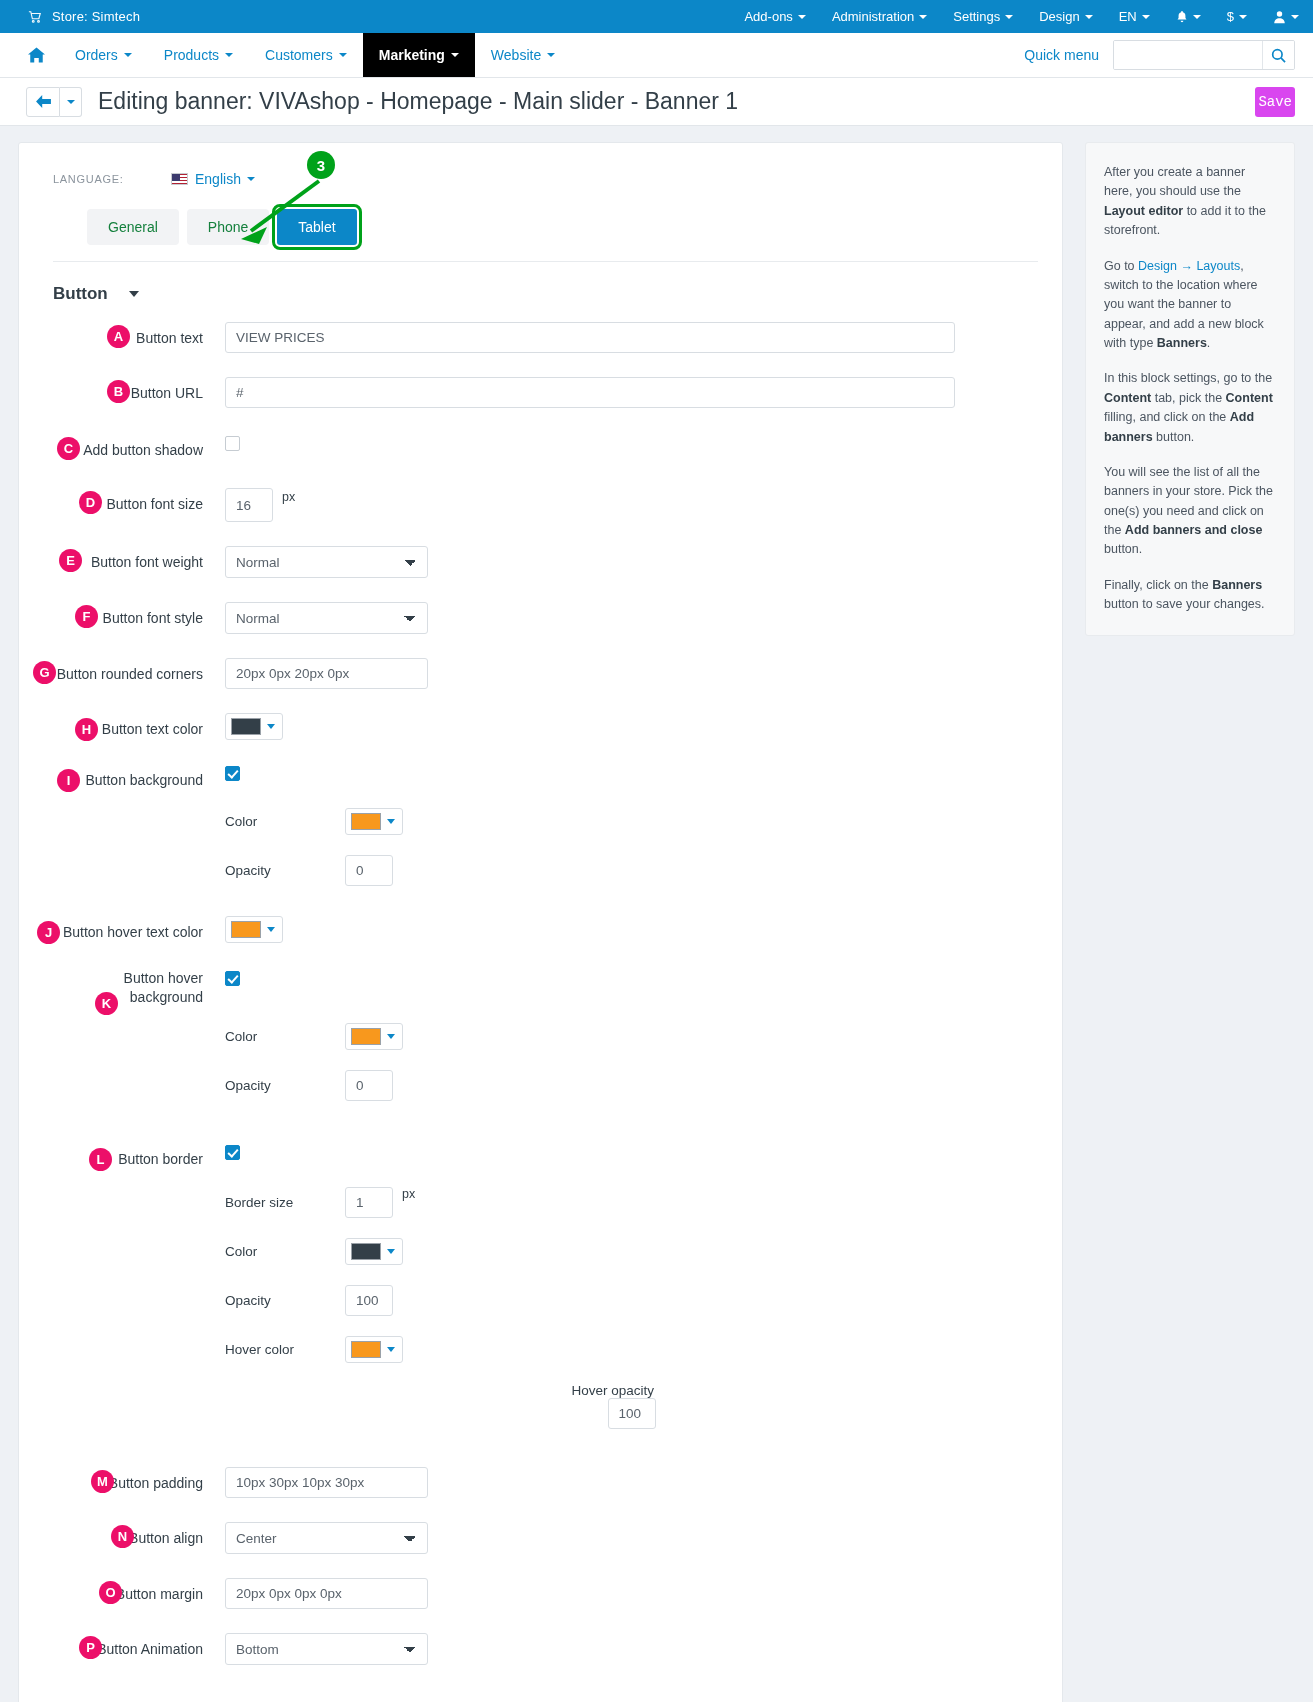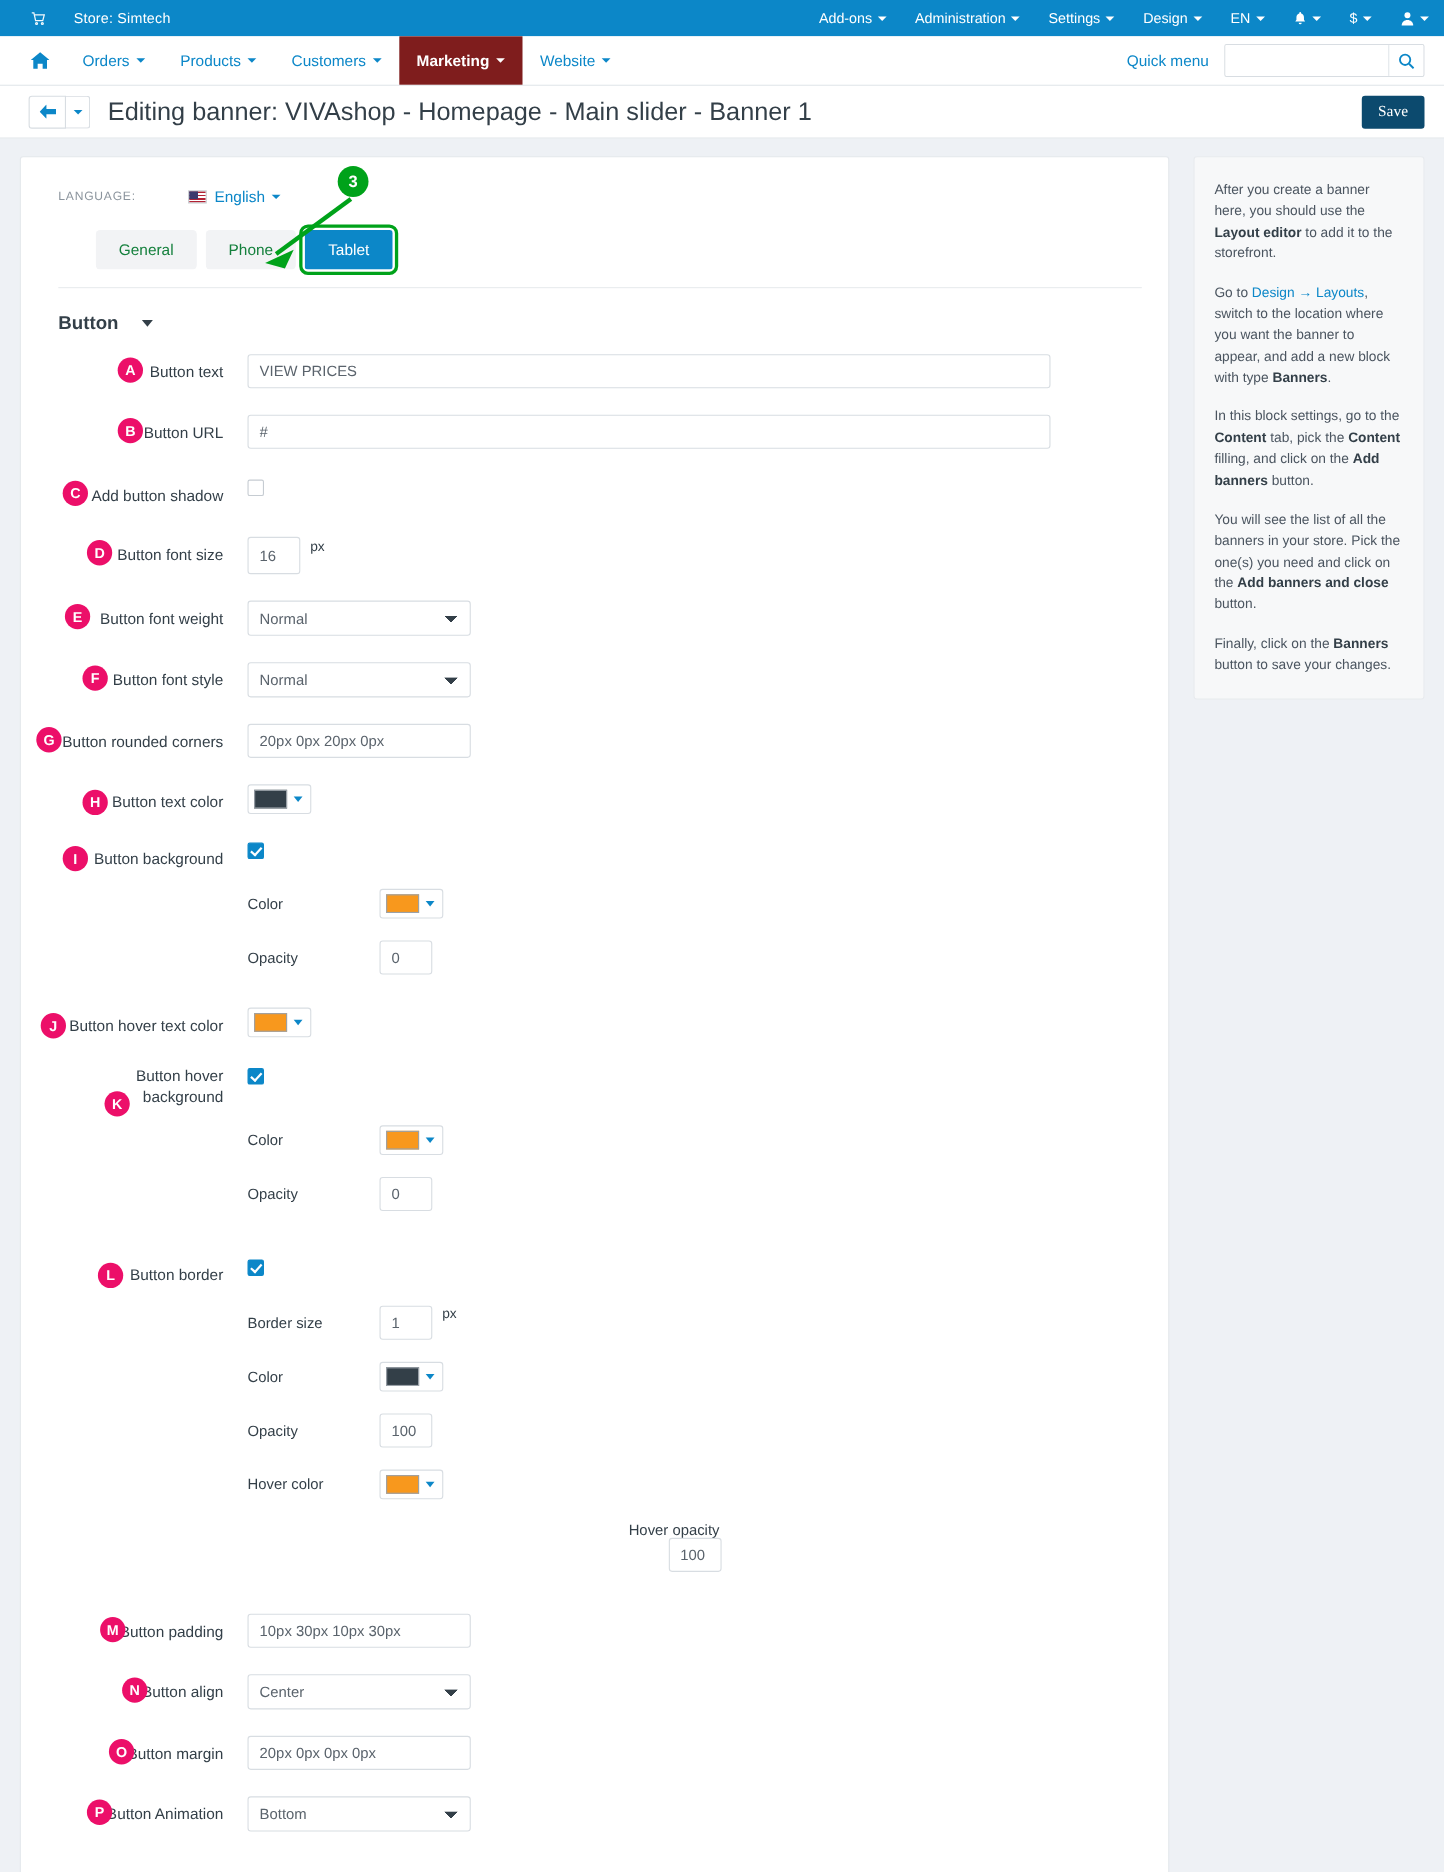--- a/index.html
+++ b/index.html
@@ -15,41 +15,41 @@
   }
 
   
   .topbar {
     height: 33px; background: #0c87c8;
     display: flex; align-items: center;
     padding: 0 14px 0 28px;
     color: #fff; font-size: 13px;
     position: relative;
   }
-  .topbar-left { display:flex; align-items:center; gap:25px; }
+  .topbar-left { display:flex; align-items:center; gap:10px; }
   .cart-icon { width:14px; height:14px; display:inline-block; opacity:.95; }
   .store-label { color:#ffffff; font-size:13px; letter-spacing:.2px; }
   .topbar-right { margin-left:auto; display:flex; align-items:center; gap:26px; }
   .topbar-item { color:#fff; font-size:13px; display:flex; align-items:center; gap:5px; cursor:pointer; white-space:nowrap; }
   .caret { width:0;height:0;border-left:4px solid transparent;border-right:4px solid transparent;border-top:4px solid currentColor; display:inline-block; }
 
   
   .mainnav {
     height:45px; background:#fff;
     display:flex; align-items:stretch;
     padding-left: 28px;
     border-bottom:1px solid #e2e6ea;
     position:relative;
   }
   .nav-home { display:flex; align-items:center; padding:0 14px 0 0; color:#0c87c8; }
   .nav-item {
     display:flex; align-items:center; gap:6px;
     padding:0 16px; color:#0c87c8; font-size:14px; cursor:pointer;
   }
-  .nav-item.active { background:#7f1d1d; color:#fff; font-weight:bold; }
+  .nav-item.active { background:#000000; color:#fff; font-weight:bold; }
   .nav-right { margin-left:auto; display:flex; align-items:center; gap:14px; padding-right:18px; }
   .quick-menu { color:#0c87c8; font-size:14px; cursor:pointer; }
   .search-wrap { display:flex; height:30px; border:1px solid #d8dde2; border-radius:2px; overflow:hidden; background:#fff; }
   .search-input { width:148px; border:0; outline:none; padding:0 8px; font-size:13px; font-family:"Liberation Sans",sans-serif; }
   .search-btn { width:32px; border:0; border-left:1px solid #e2e6ea; background:#fff; color:#0c87c8; cursor:pointer; display:flex; align-items:center; justify-content:center; }
 
   
   .titlebar {
     height:48px; background:#fff;
     display:flex; align-items:center;
@@ -58,23 +58,23 @@
   }
   .back-group { display:flex; height:30px; margin-right:16px; }
   .back-btn, .back-drop {
     border:1px solid #d8dde2; background:#fff; color:#0c87c8;
     display:flex; align-items:center; justify-content:center; cursor:pointer;
   }
   .back-btn { width:34px; border-radius:3px 0 0 3px; font-size:15px; }
   .back-drop { width:22px; border-left:0; border-radius:0 3px 3px 0; }
   .page-title { font-size:23px; color:#333f48; font-weight:normal; }
   .save-btn {
-    margin-left:auto; background:#0c4a6e; color:#fff; border:0;
-    border-radius:3px; padding:7px 15px; font-size:14px; cursor:pointer;
-    font-family:Liberation Serif, serif;
+    margin-left:auto; background:#d946ef; color:#fff; border:0;
+    border-radius:3px; padding:7px 3px; font-size:14px; cursor:pointer;
+    font-family:Liberation Mono, monospace;
   }
 
   
   .content { display:flex; padding:16px 18px 0 18px; gap:22px; align-items:flex-start; }
   .panel { background:#fff; border:1px solid #e4e8ec; border-radius:3px; flex:1; padding:28px 24px 28px 34px; min-height:1560px; position:relative; }
   .helpbox { width:210px; background:#f7f8f9; border:1px solid #e8ebee; border-radius:3px; padding:20px 18px; font-size:12.5px; line-height:1.55; color:#4b5560; }
   .helpbox p { margin:0 0 16px 0; }
   .helpbox p:last-child { margin-bottom:0; }
   .helpbox b { color:#333f48; }
   .helpbox a { color:#0c87c8; text-decoration:none; }

